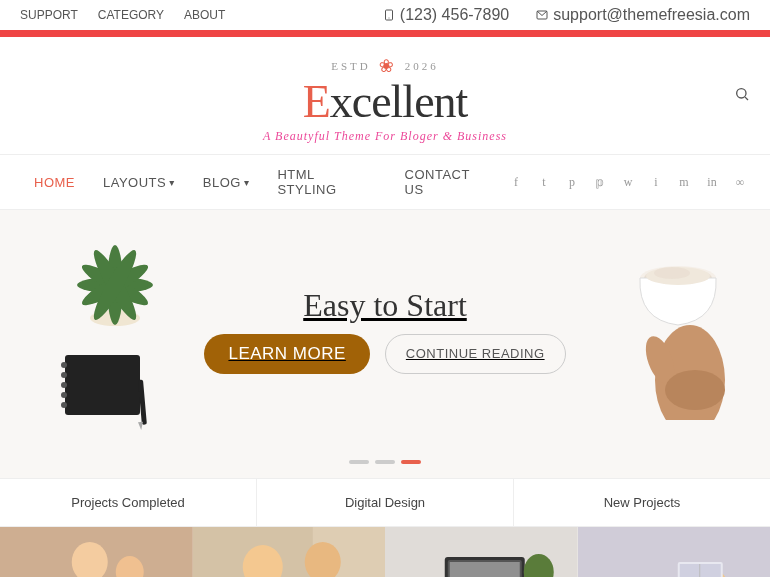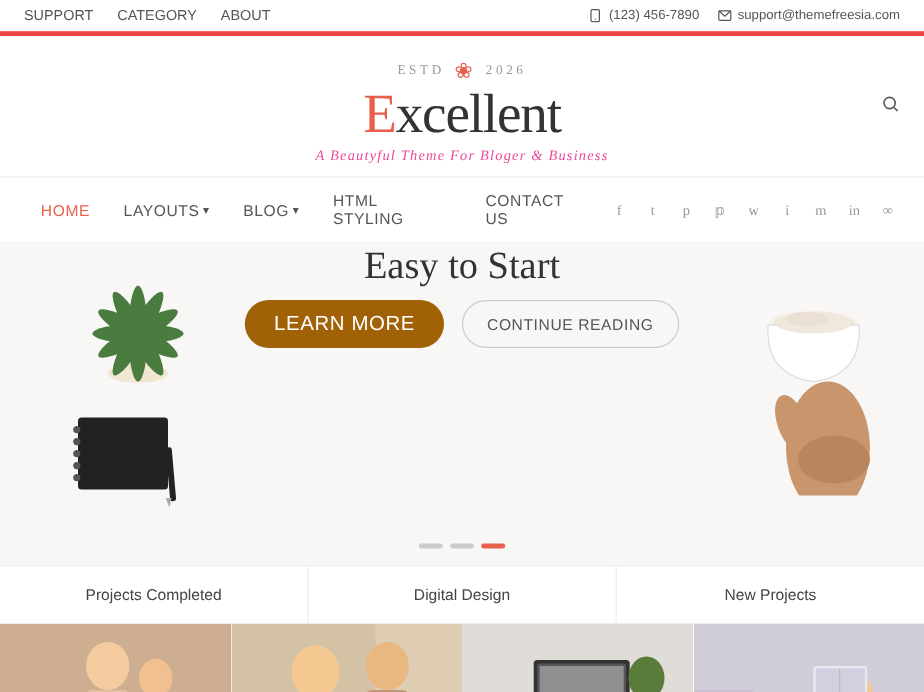--- a/index.html
+++ b/index.html
@@ -4,28 +4,28 @@
   <style>
     * { margin: 0; padding: 0; box-sizing: border-box; }
     body { font-family: 'Georgia', serif; background: #fff; width: 770px; overflow-x: hidden; font-size: 14px; }
 
     
     .top-bar {
       display: flex;
       justify-content: space-between;
       align-items: center;
       padding: 6px 20px;
-      border-bottom: 4px solid #ef4444;
+      border-bottom: 7px solid #ef4444;
       font-size: 12px;
       color: #555;
       font-family: Arial, sans-serif;
     }
     .top-bar-left { display: flex; gap: 20px; }
     .top-bar-left a { color: #555; text-decoration: none; font-size: 12px; text-transform: uppercase; }
-    .top-bar-right { display: flex; gap: 15px; align-items: center; font-size: 11px; }
+    .top-bar-right { display: flex; gap: 27px; align-items: center; font-size: 16px; }
     .top-bar-right span { display: flex; align-items: center; gap: 5px; }
 
     
     .brand-area {
       text-align: center;
       padding: 18px 0 10px;
       position: relative;
     }
     .brand-estd {
       font-size: 11px;
@@ -104,22 +104,23 @@
       justify-content: center;
     }
 
     
     .hero {
       position: relative;
       height: 240px;
       background: #f9f7f5;
       overflow: hidden;
       display: flex;
-      align-items: flex-start;
+      align-items: center;
       justify-content: center;
+      text-decoration: underline;
     }
     .hero-content {
       text-align: center;
       z-index: 2;
       position: relative;
     }
     .hero-title {
       font-size: 32px;
       color: #333;
       font-family: Georgia, serif;

